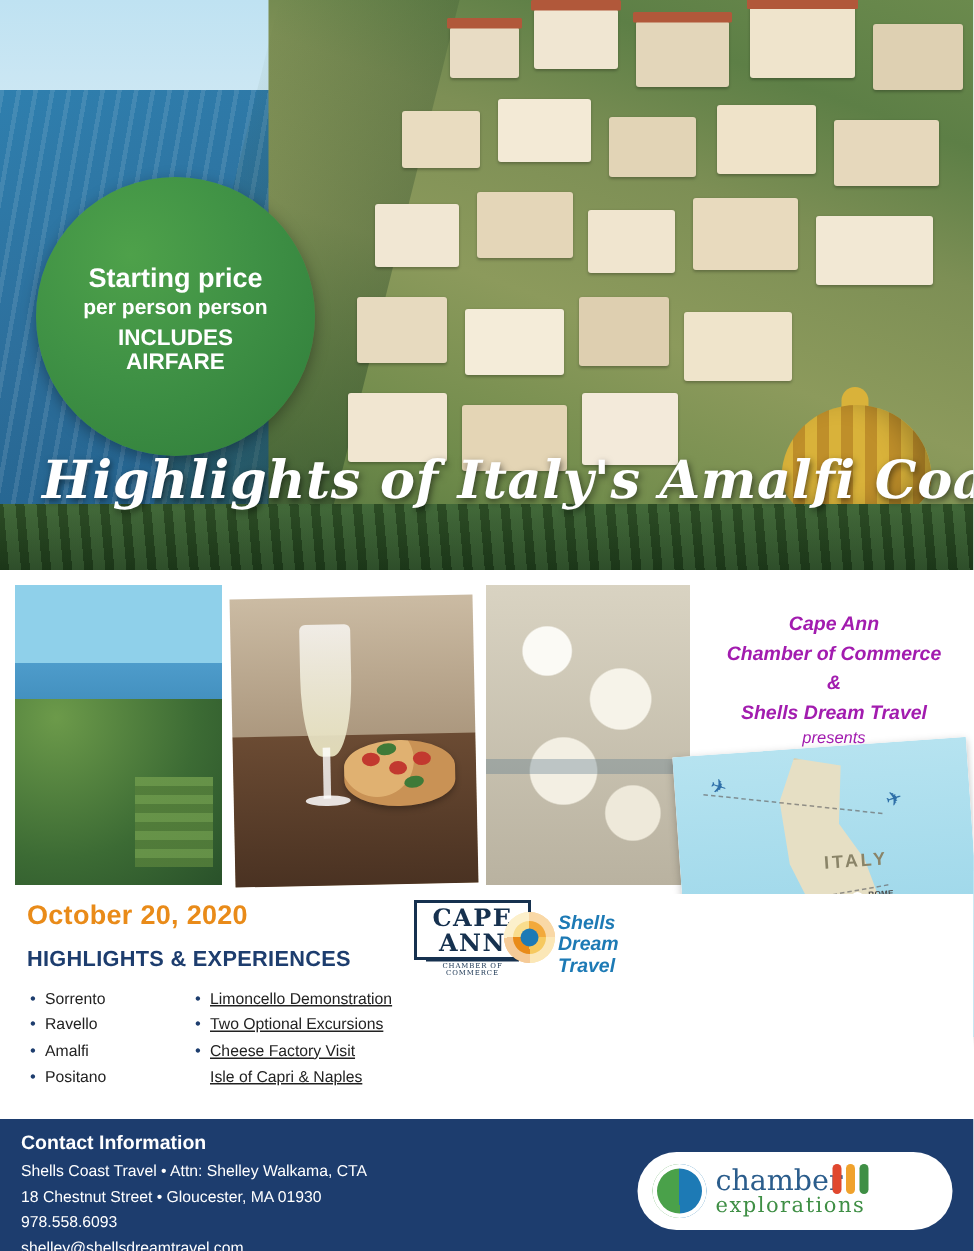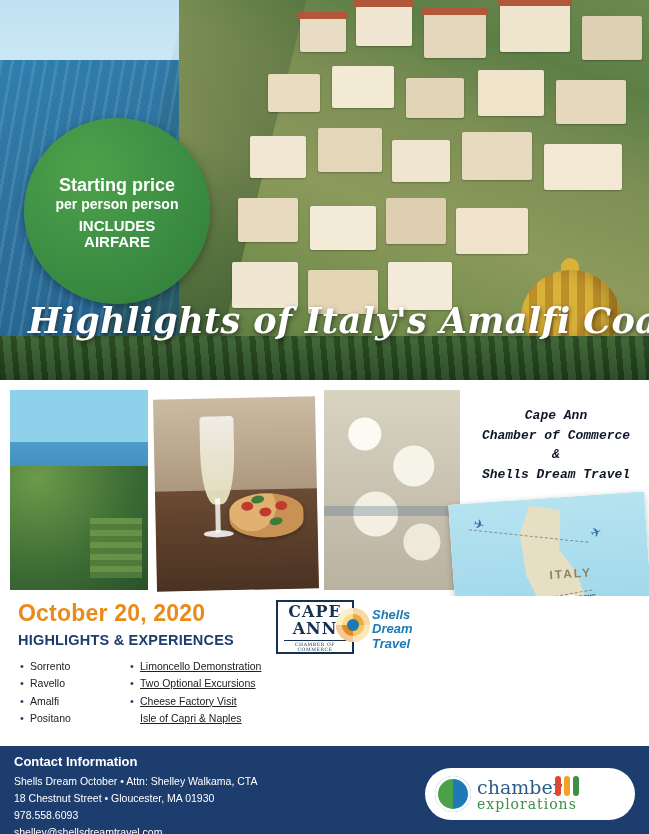--- a/index.html
+++ b/index.html
@@ -165,48 +165,48 @@
   .mtxt{ position:absolute; font-size:5.4px; font-weight:700; color:#4a4a4a; letter-spacing:.2px; white-space:nowrap; }
   .plane{ position:absolute; color:#2e6fa8; font-size:13px; }
   .dashes{ position:absolute; height:0; border-top:1px dashed #6b6b6b; opacity:.7; }
   .legend{ position:absolute; left:8px; bottom:8px; font-size:5.6px; color:#333; }
   .legend .row{ display:flex; align-items:center; gap:4px; margin-bottom:4px; }
   .legend .sw{ width:9px; height:9px; border-radius:50%; border:1px solid #fff; box-shadow:0 0 0 1px rgba(0,0,0,.15); }
 
   
   .presents{
     position:absolute; left:468px; top:406px; width:176px; text-align:center;
-    font-size:13px; color:#0f172a; font-weight:700; font-style:italic; line-height:1.5;
-    font-family:Liberation Mono, monospace;
+    font-size:13px; color:#a21caf; font-weight:700; font-style:italic; line-height:1.5;
+    font-family:Liberation Sans, sans-serif;
   }
   .presents .p-small{ font-size:11px; font-weight:400; font-style:italic; }
 
   
   .details{ position:absolute; left:0; top:596px; width:649px; height:126px; background:#fff; }
   .date{
-    position:absolute; left:18px; top:4px; font-size:23px; font-weight:700; color:#e98b19;
+    position:absolute; left:18px; top:4px; font-size:18px; font-weight:700; color:#e98b19;
     letter-spacing:.2px;
   }
   .hl-title{
     position:absolute; left:18px; top:36px; font-size:14.5px; font-weight:700; color:#1d3d6e; letter-spacing:.2px;
   }
   .cols{ position:absolute; left:18px; top:62px; width:430px; display:flex; gap:0; }
   .col{ font-size:10.5px; color:#222; line-height:1.65; }
   .col.c1{ width:114px; }
   .col.c2{ width:110px; }
   .col.c3{ width:200px;text-decoration:underline; }
   .col ul{ margin:0; padding-left:12px; list-style:none; }
   .col li{ position:relative; }
   .col li.bul:before{
     content:"•"; position:absolute; left:-10px; top:-1px; color:#1d3d6e; font-size:11px;
   }
 
   
   .cape-logo{
-    position:absolute; left:276px; top:600px; width:78px; height:54px;
+    position:absolute; left:276px; top:600px; width:78px; height:40px;
     border:2px solid #16314f; color:#16314f; text-align:center; font-family:"DejaVu Serif", serif;
   }
   .cape-logo .c1{ font-size:16px; font-weight:700; letter-spacing:1px; line-height:1.05; margin-top:2px; }
   .cape-logo .c2{ font-size:16px; font-weight:700; letter-spacing:1px; line-height:1.05; }
   .cape-logo .c3{ font-size:4.6px; letter-spacing:.6px; border-top:1px solid #16314f; margin:2px 6px 0; padding-top:1px; }
 
   .shells-logo{ position:absolute; left:336px; top:600px; width:100px; height:54px; }
   .shells-logo .swirl{
     position:absolute; left:0; top:8px; width:34px; height:34px; border-radius:50%;
     background: conic-gradient(#f2a93b 0 25%, #f6c95f 25% 50%, #e98b19 50% 75%, #f9dd8d 75% 100%);
@@ -386,20 +386,21 @@
         </div>
       </div>
     </div>
   </div>
 
   <div class="presents">
     <div>Cape Ann</div>
     <div>Chamber of Commerce</div>
     <div>&amp;</div>
     <div>Shells Dream Travel</div>
+    <div class="p-small">presents</div>
   </div>
 
   <div class="details">
     <div class="date">October 20, 2020</div>
     <div class="hl-title">HIGHLIGHTS &amp; EXPERIENCES</div>
 
     <div class="cols">
       <div class="col c2">
         <ul>
           <li class="bul">Sorrento</li>
@@ -431,21 +432,21 @@
       <div>Shells</div>
       <div>Dream</div>
       <div>Travel</div>
     </div>
   </div>
 
 
   <div class="footer">
     <div class="ci">Contact Information</div>
     <div class="lines">
-      <div>Shells Dream October • Attn: Shelley Walkama, CTA</div>
+      <div>Shells Coast Travel • Attn: Shelley Walkama, CTA</div>
       <div>18 Chestnut Street • Gloucester, MA 01930</div>
       <div>978.558.6093</div>
       <div>shelley@shellsdreamtravel.com</div>
     </div>
 
     <div class="chamber">
       <div class="globe"></div>
       <div class="ctext">
         <div class="c-main">chamber</div>
         <div class="c-sub">explorations</div>

